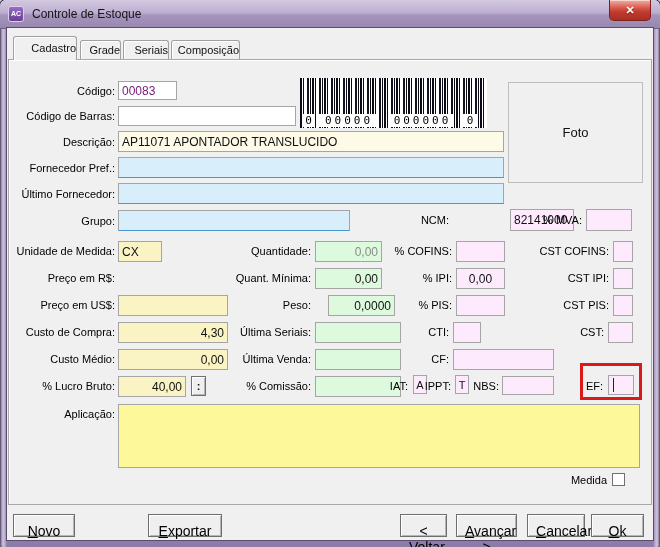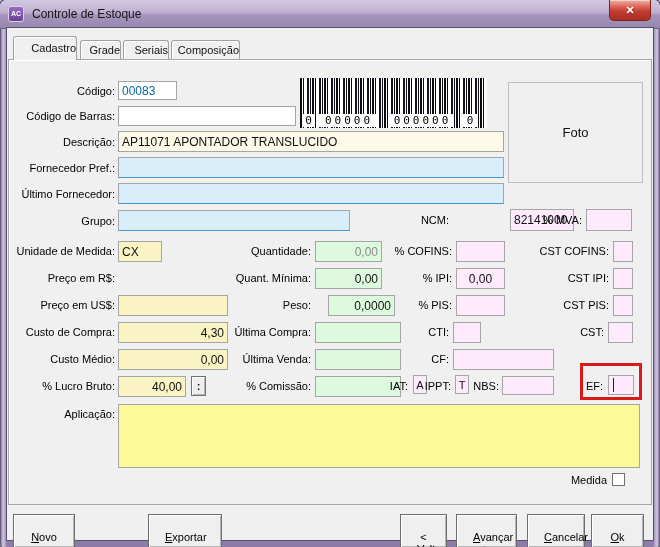--- a/index.html
+++ b/index.html
@@ -35,21 +35,21 @@
   .bg-white{background:#ffffff;}
   .bg-cream{background:#fdfaе8;background:#fdfae8;}
   .bg-yellow{background:#faf3c4;}
   .bg-green{background:#defade;}
   .bg-pink{background:#fdeafd;}
   .bg-blue{background:#d8eefb;border-bottom-color:#4b96d1;}
   .bg-bright{background:#fdf99b;}
   .num{text-align:right;}
   .ctr{text-align:center;padding:0;}
   .dim{color:#8a8a8a;}
-  .code{color:#0369a1;}
+  .code{color:#701a75;}
   .mini-btn{position:absolute;left:191px;top:376px;width:15px;height:20px;background:#efefef;
     border:1px solid #707070;box-shadow:inset 1px 1px 0 #fff,inset -1px -1px 0 #b5b5b5;
     font-size:11px;font-weight:bold;color:#111;padding:0;line-height:16px;z-index:2;cursor:pointer;}
   .foto-box{position:absolute;left:508px;top:82px;width:135px;height:101px;border:1px solid #bdbdbd;
     box-sizing:border-box;display:flex;align-items:center;justify-content:center;font-size:13px;color:#111;z-index:2;}
   .barcode{position:absolute;left:300px;top:78px;width:187px;height:50px;background:#fff;z-index:2;}
   .bars{position:absolute;left:0;top:0;width:100%;height:100%;
     background:repeating-linear-gradient(90deg,#0a0a14 0 2px,#fff 2px 3px,#0a0a14 3px 4px,#fff 4px 7px,#13131f 7px 9px,#fff 9px 10px,#0a0a14 10px 11px,#fff 11px 12px);}
   .bc-digit{position:absolute;top:36px;height:13px;background:#fff;color:#000;
     font-family:"DejaVu Sans Mono",monospace;font-size:11px;line-height:13px;text-align:center;letter-spacing:3px;}
@@ -58,21 +58,21 @@
   .d2{left:91px;width:63px;}
   .d3{left:163px;width:14px;letter-spacing:0;}
   .highlight-box{position:absolute;left:580px;top:363px;width:62px;height:37px;border:3px solid #d81a1a;
     box-sizing:border-box;z-index:4;pointer-events:none;}
   .caret{position:absolute;left:613px;top:378px;width:1px;height:14px;background:#222;z-index:3;}
   textarea.fld{resize:none;height:64px;padding:2px 3px;}
   .checkbox{position:absolute;left:612px;top:473px;width:13px;height:13px;background:#fff;
     border:1px solid #707070;box-sizing:border-box;z-index:2;cursor:pointer;}
   .btn{position:absolute;top:514px;height:23px;background:#efefef;border:1px solid #6e6e6e;
     box-shadow:inset 1px 1px 0 #fff,inset -1px -1px 0 #b5b5b5;font-family:"Liberation Sans",sans-serif;
-    font-size:11px;color:#000;padding:16px;cursor:pointer;}
+    font-size:14px;color:#000;padding:8px;cursor:pointer;}
   .btn .u{text-decoration:underline;}
 </style>
 </head>
 <body>
 
 <div class="window">
   <div class="titlebar">
     <div class="app-icon">AC</div>
     <div class="title">Controle de Estoque</div>
     <div class="close-btn"><span>✕</span></div>
@@ -141,21 +141,21 @@
   <input class="fld bg-yellow num" style="left: 118px; top: 295px; width: 110px;" value="">
   <div class="lbl" style="left:230px;top:299px;width:81px">Peso:</div>
   <input class="fld bg-green num" style="left: 328px; top: 295px; width: 67px;" value="0,0000">
   <div class="lbl" style="left:385px;top:299px;width:67px">% PIS:</div>
   <input class="fld bg-pink" style="left: 456px; top: 295px; width: 49px;" value="">
   <div class="lbl" style="left:520px;top:299px;width:89px">CST PIS:</div>
   <input class="fld bg-pink" style="left: 613px; top: 295px; width: 20px;" value="">
 
   <div class="lbl" style="left:4px;top:326px;width:111px">Custo de Compra:</div>
   <input class="fld bg-yellow num" style="left: 118px; top: 322px; width: 110px;" value="4,30">
-  <div class="lbl" style="left:230px;top:326px;width:81px">Última Compra:</div>
+  <div class="lbl" style="left:230px;top:326px;width:81px">Última Seriais:</div>
   <input class="fld bg-green" style="left: 315px; top: 322px; width: 86px;" value="">
   <div class="lbl" style="left:405px;top:326px;width:44px">CTI:</div>
   <input class="fld bg-pink" style="left: 453px; top: 322px; width: 28px;" value="">
   <div class="lbl" style="left:560px;top:326px;width:44px">CST:</div>
   <input class="fld bg-pink" style="left: 608px; top: 322px; width: 25px;" value="">
 
   <div class="lbl" style="left:4px;top:353px;width:111px">Custo Médio:</div>
   <input class="fld bg-yellow num" style="left: 118px; top: 349px; width: 110px;" value="0,00">
   <div class="lbl" style="left:230px;top:353px;width:81px">Última Venda:</div>
   <input class="fld bg-green" style="left: 315px; top: 349px; width: 86px;" value="">

